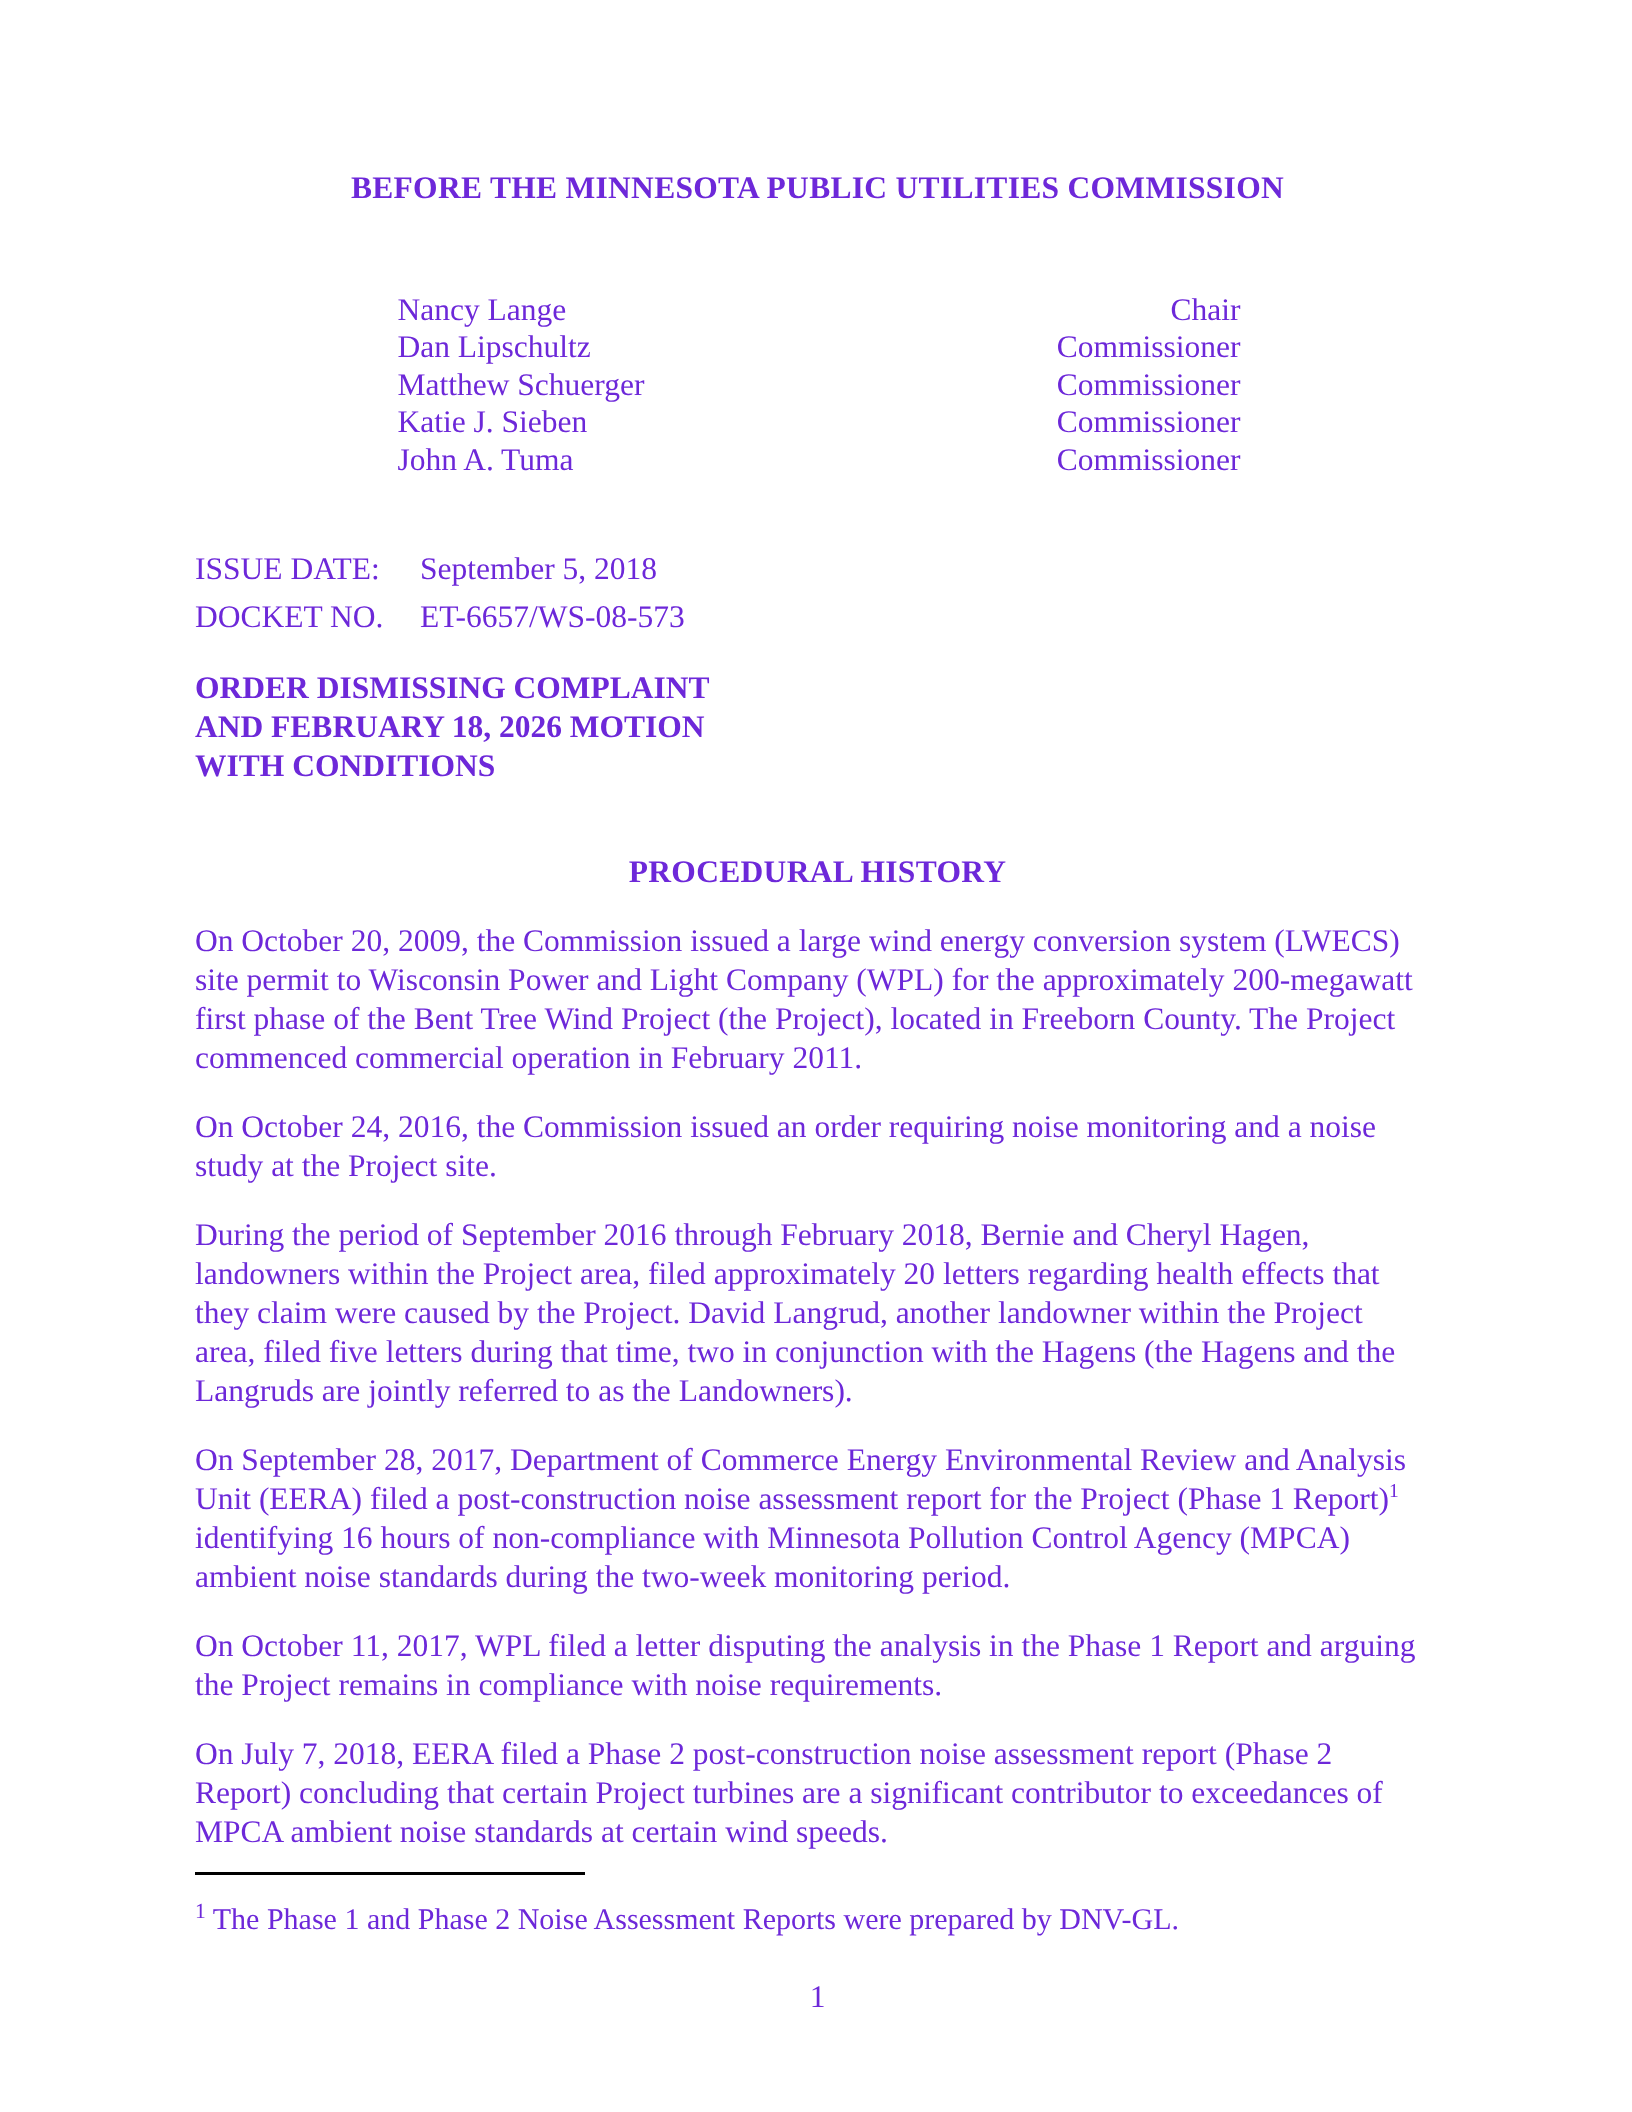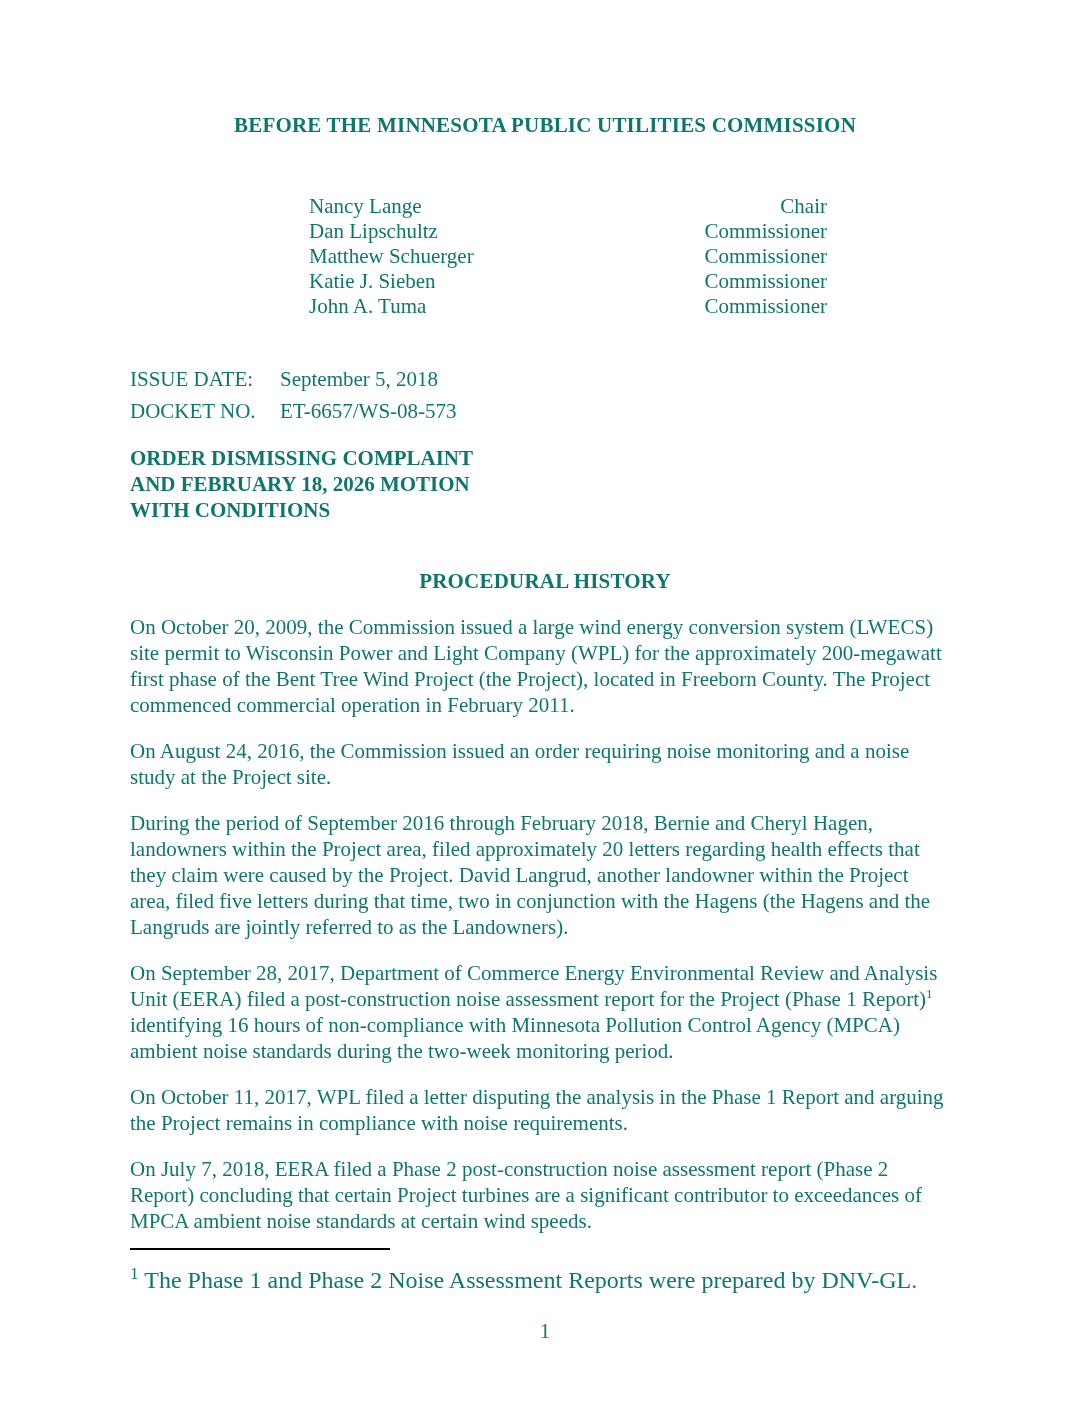--- a/index.html
+++ b/index.html
@@ -6,21 +6,21 @@
     margin: 0;
     padding: 0;
     background: #e8e8e8;
   }
   .page {
     position: relative;
     width: 1088px;
     height: 1408px;
     margin: 0 auto;
     background: #ffffff;
-    color: #0f766e;
+    color: #6d28d9;
     font-family: "Liberation Serif", "DejaVu Serif", serif;
     font-size: 21px;
     line-height: 26px;
     box-sizing: border-box;
     padding: 0 128px 0 130px;
     overflow: hidden;
   }
   .doc-title {
     margin-top: 112px;
     text-align: center;
@@ -29,21 +29,20 @@
   }
   .commissioners {
     margin-top: 56px;
     margin-left: 135px;
     width: 562px;
     line-height: 25px;
   }
   .comm-row {
     display: flex;
     justify-content: space-between;
-    margin-left: 44px;
   }
   .comm-role { text-align: right; }
   .caption {
     margin-top: 47px;
     display: flex;
     align-items: flex-start;
   }
   .caption-matter {
     flex: 0 0 455px;
     margin-left: 6px;
@@ -78,21 +77,21 @@
   }
   .footnote-rule {
     margin-top: 14px;
     width: 260px;
     border: 0;
     border-top: 2px solid #000;
     margin-left: 0;
   }
   .footnote {
     margin-top: 18px;
-    font-size: 24px;
+    font-size: 20px;
     line-height: 24px;
   }
   .footnote sup {
     font-size: 0.72em;
     line-height: 0;
     vertical-align: super;
   }
   .page-number {
     margin-top: 26px;
     text-align: center;
@@ -141,21 +140,21 @@
 WITH CONDITIONS</div>
     </div>
   </div>
 
   <div class="section-heading">PROCEDURAL HISTORY</div>
 
   <p class="para">On October 20, 2009, the Commission issued a large wind energy conversion system (LWECS)
 site permit to Wisconsin Power and Light Company (WPL) for the approximately 200-megawatt
 first phase of the Bent Tree Wind Project (the Project), located in Freeborn County. The Project
 commenced commercial operation in February 2011.</p>
-  <p class="para">On August 24, 2016, the Commission issued an order requiring noise monitoring and a noise
+  <p class="para">On October 24, 2016, the Commission issued an order requiring noise monitoring and a noise
 study at the Project site.</p>
   <p class="para">During the period of September 2016 through February 2018, Bernie and Cheryl Hagen,
 landowners within the Project area, filed approximately 20 letters regarding health effects that
 they claim were caused by the Project. David Langrud, another landowner within the Project
 area, filed five letters during that time, two in conjunction with the Hagens (the Hagens and the
 Langruds are jointly referred to as the Landowners).</p>
   <p class="para"><span>On September 28, 2017, Department of Commerce Energy Environmental Review and Analysis
 Unit (EERA) filed a post-construction noise assessment report for the Project (Phase 1 Report)</span><sup class="fn-ref">1</sup><span>
 identifying 16 hours of non-compliance with Minnesota Pollution Control Agency (MPCA)
 ambient noise standards during the two-week monitoring period.</span></p>

